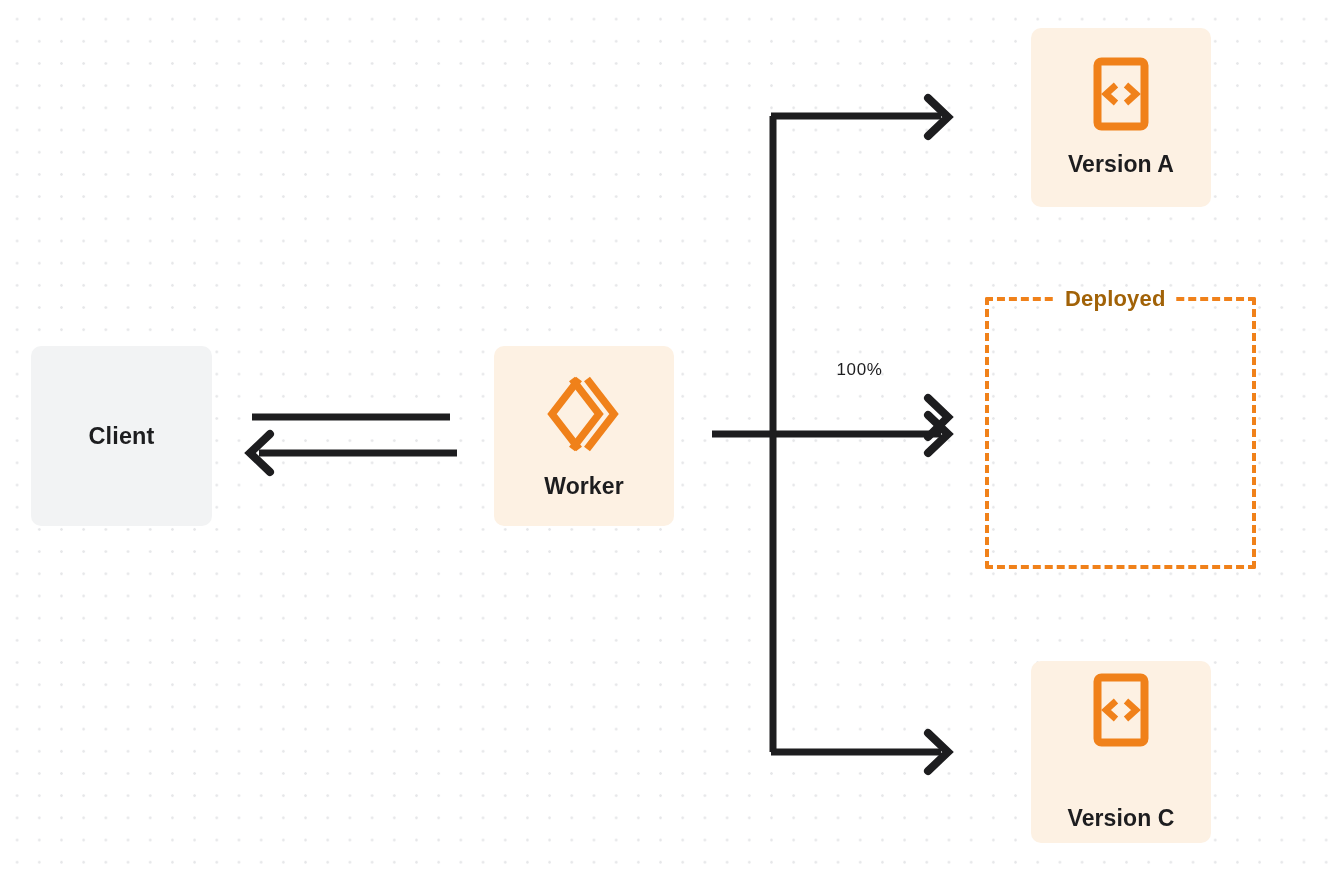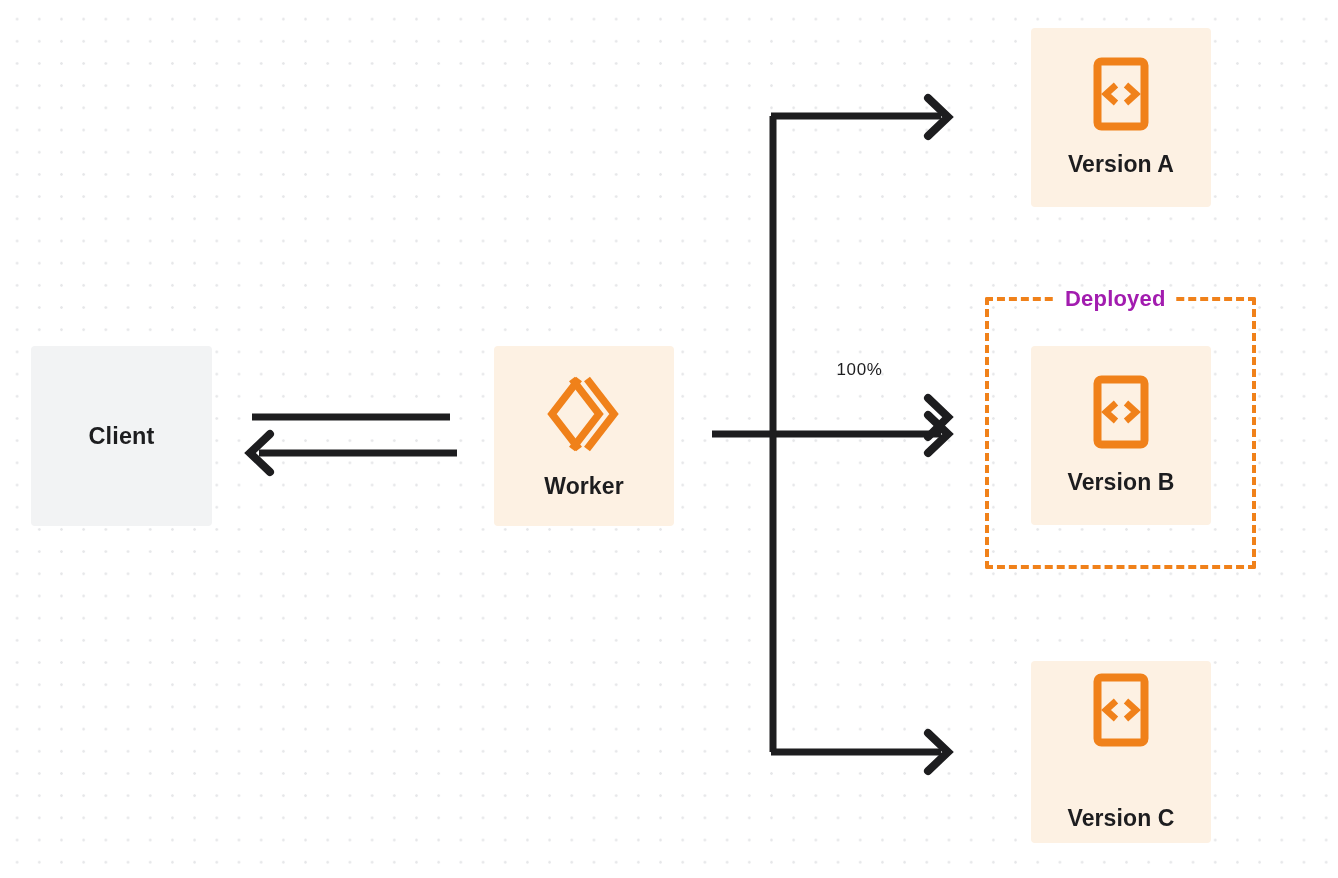--- a/index.html
+++ b/index.html
@@ -16,21 +16,21 @@
     height: 878px;
     overflow: hidden;
     background-color: #ffffff;
     background-image: radial-gradient(circle, #e6e7e9 1.3px, rgba(255,255,255,0) 1.4px);
     background-size: 22.2px 22.2px;
     background-position: 6px 8px;
   }
 
   .node {
     position: absolute;
-    border-radius: 4px;
+    border-radius: 10px;
     display: flex;
     flex-direction: column;
     align-items: center;
     justify-content: center;
     box-sizing: border-box;
   }
   .node-client {
     background: #f2f3f4;
   }
   .node-worker, .node-version {
@@ -64,21 +64,21 @@
 
   .deployed-box {
     position: absolute;
     box-sizing: border-box;
     border: 4px dashed #f0811a;
     border-radius: 2px;
   }
   .deployed-label {
     position: absolute;
     background: #ffffff;
-    color: #a21caf;
+    color: #a16207;
     font-size: 22px;
     font-weight: bold;
     letter-spacing: 0.2px;
     padding: 0 10px;
     white-space: nowrap;
     line-height: 1;
   }
 
   .traffic-label {
     position: absolute;
@@ -150,32 +150,20 @@
           <polyline points="33,28 43,37 33,46"></polyline>
         </g>
       </svg>
     </span>
     <span class="node-label">Version A</span>
   </div>
 
   <div class="deployed-box" style="left:985px; top:297px; width:271px; height:272px;"></div>
   <div class="deployed-label" style="left:1055px; top:288px;">Deployed</div>
 
-  <div class="node node-version" style="left:1031px; top:346px; width:180px; height:179px;">
-    <span class="icon-wrap">
-      <svg width="56" height="74" viewBox="0 0 56 74" xmlns="http://www.w3.org/2000/svg">
-        <rect x="4.5" y="4.5" width="47" height="65" rx="4" ry="4" fill="none" stroke="#f0811a" stroke-width="8"></rect>
-        <g fill="none" stroke="#f0811a" stroke-width="6.5" stroke-linecap="butt" stroke-linejoin="miter">
-          <polyline points="23,28 13,37 23,46"></polyline>
-          <polyline points="33,28 43,37 33,46"></polyline>
-        </g>
-      </svg>
-    </span>
-    <span class="node-label">Version B</span>
-  </div>
 
   <div class="node node-version" style="left:1031px; top:661px; width:180px; height:182px;gap:38px;">
     <span class="icon-wrap">
       <svg width="56" height="74" viewBox="0 0 56 74" xmlns="http://www.w3.org/2000/svg">
         <rect x="4.5" y="4.5" width="47" height="65" rx="4" ry="4" fill="none" stroke="#f0811a" stroke-width="8"></rect>
         <g fill="none" stroke="#f0811a" stroke-width="6.5" stroke-linecap="butt" stroke-linejoin="miter">
           <polyline points="23,28 13,37 23,46"></polyline>
           <polyline points="33,28 43,37 33,46"></polyline>
         </g>
       </svg>

